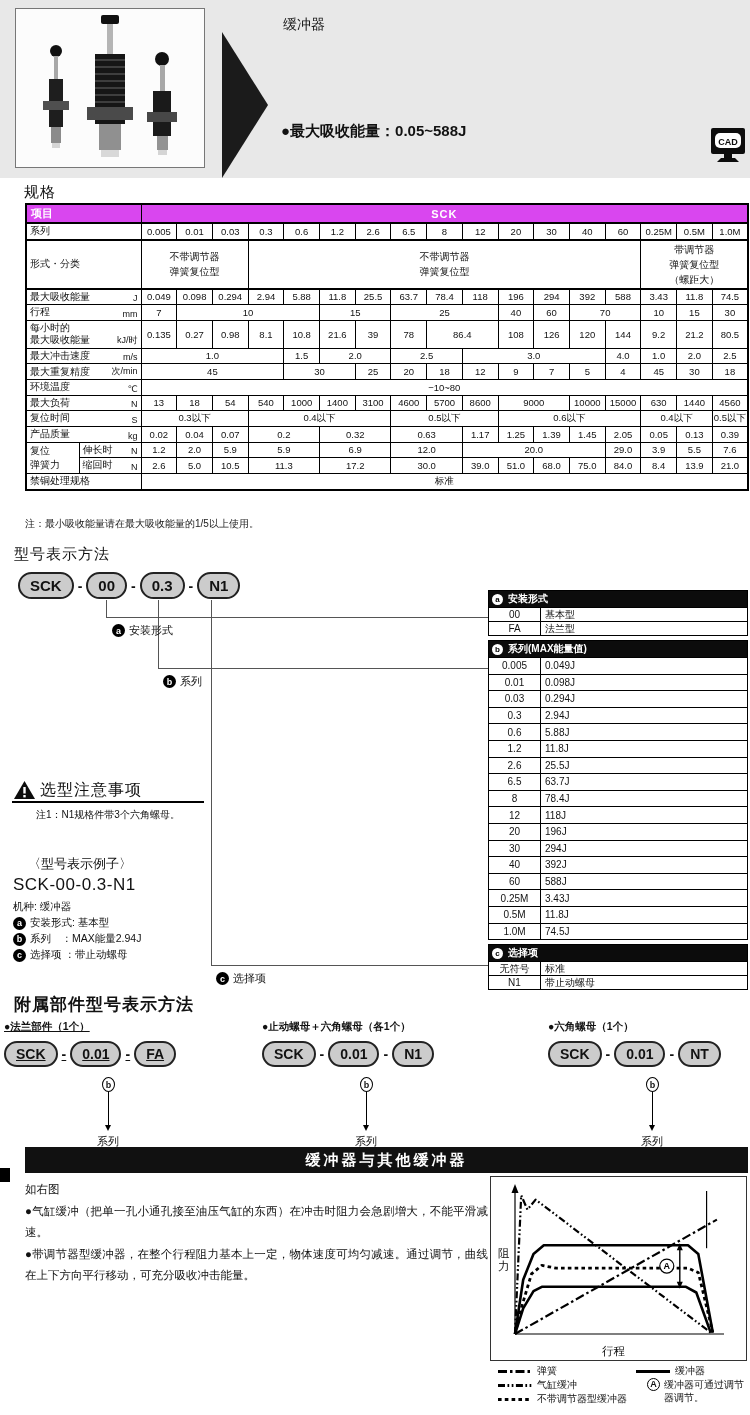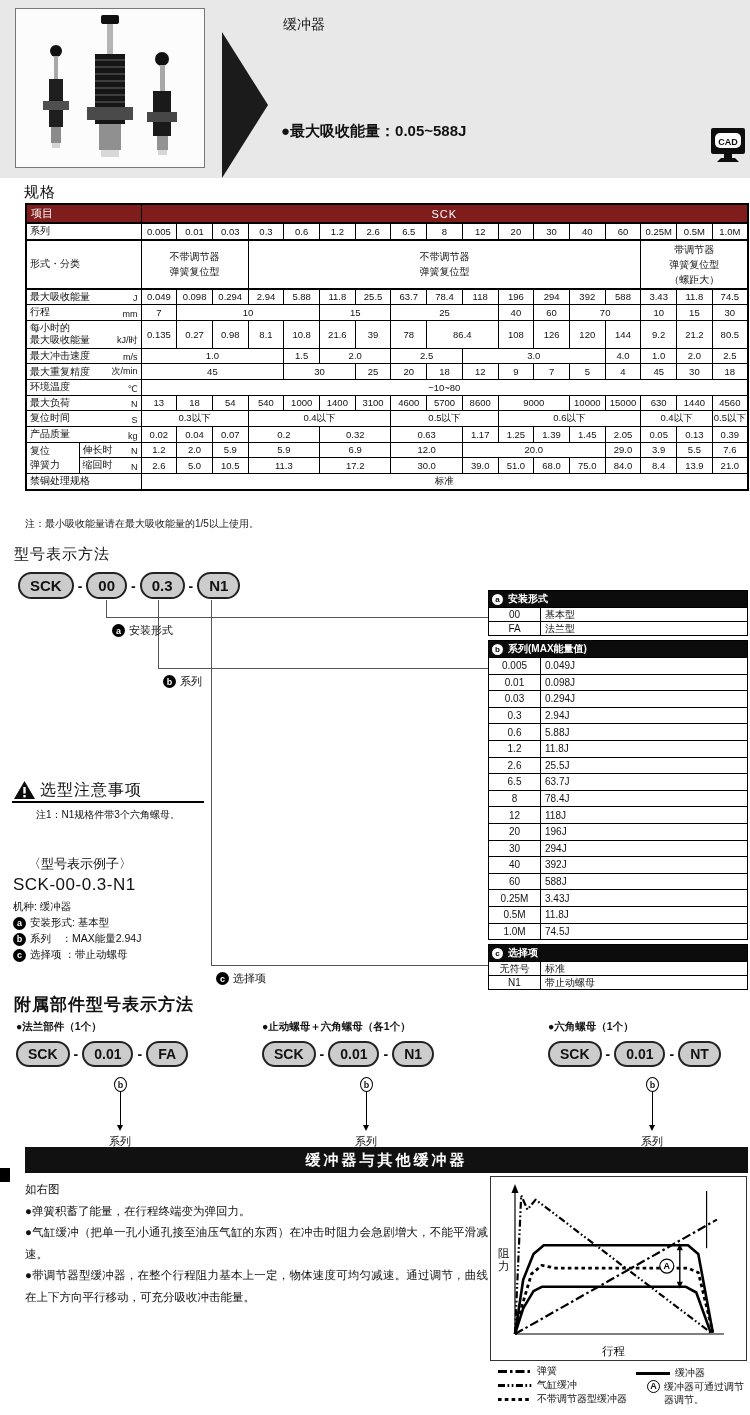--- a/index.html
+++ b/index.html
@@ -15,21 +15,21 @@
   .s1 { font-size:40px; font-weight:600; letter-spacing:1px; color:#161616; }
   .s2 { font-size:23px; font-weight:500; color:#161616; margin-left:6px; }
   .feature { position:absolute; left:281px; top:122px; font-size:15px; font-weight:bold; color:#111; }
   .cad { position:absolute; left:710px; top:127px; cursor:pointer; }
 
   
   .spec-title { position:absolute; left:24px; top:183px; font-size:15px; letter-spacing:1px; }
   .spec-table { position:absolute; left:25px; top:203px; width:722px; border-collapse:collapse; table-layout:fixed; border:2px solid #000; }
   .spec-table td { border:1px solid #000; font-size:9.5px; text-align:center; vertical-align:middle; padding:1px 0; height:13px; white-space:pre-line; overflow:hidden; }
   .spec-table tr.thick td { border-bottom-width:2px; }
-  .blk { background:#7f1d1d; color:#fff; font-weight:normal; }
+  .blk { background:#d946ef; color:#fff; font-weight:bold; }
   .lbl-h { text-align:left !important; padding-left:4px !important; font-size:11px !important; }
   .sck-h { font-size:11px !important; letter-spacing:1px; }
   td.lab { padding:1px 3px !important; }
   .lf { display:flex; justify-content:space-between; align-items:flex-end; width:100%; }
   .ln { font-size:10px; text-align:left; white-space:pre-line; line-height:1.25; }
   .lu { font-size:9px; }
   td.grp { font-size:10px; text-align:left !important; padding-left:3px !important; white-space:pre-line; }
   tr.tall td { font-size:10px; line-height:1.5; }
 
   .spec-note { position:absolute; left:25px; top:517px; font-size:10px; color:#222; }
@@ -77,21 +77,21 @@
   .acc-ah { position:absolute; left:101px; top:105px; width:0; height:0; border-left:3.5px solid transparent; border-right:3.5px solid transparent; border-top:6px solid #000; }
   .acc-series { position:absolute; left:93px; top:114px; font-size:11px; }
 
   
   .bar { position:absolute; left:25px; top:1147px; width:723px; height:26px; background:#111; color:#fff; display:flex; align-items:center; justify-content:center; font-size:15px; font-weight:bold; letter-spacing:3px; }
   .page-tab { position:absolute; left:0; top:1168px; width:10px; height:14px; background:#000; }
   .comp-text { position:absolute; left:25px; top:1179px; width:463px; font-size:11.5px; line-height:1.88; text-align:justify; }
   .chart-box { position:absolute; left:490px; top:1176px; width:257px; height:185px; border:1px solid #333; background:#fff; }
   .ylab { position:absolute; left:7px; top:70px; width:13px; font-size:11.5px; line-height:1.15; }
   .xlab { position:absolute; left:0; right:10px; bottom:1px; text-align:center; font-size:11.5px; }
-  .legend { position:absolute; left:497px; top:1364px; width:251px; display:flex; font-size:10px;align-items:flex-end; }
+  .legend { position:absolute; left:497px; top:1364px; width:251px; display:flex; font-size:10px; }
   .leg-col { display:flex; flex-direction:column; }
   .leg-col.c1 { width:138px; } .leg-col.c2 { flex:1; }
   .leg-item { display:flex; align-items:flex-start; min-height:14px; line-height:13px; }
   .leg-item svg { flex:0 0 36px; margin-top:5px; margin-right:4px; }
   .circA { flex:0 0 13px; width:13px; height:13px; border:1px solid #000; border-radius:50%; font-size:9px; font-weight:bold; display:inline-flex; align-items:center; justify-content:center; margin:0 4px 0 12px; }
   .leg-txt { white-space:pre-line; }
 </style>
 </head>
 <body>
 
@@ -542,21 +542,21 @@
         <span>系列　：MAX能量2.94J</span>
       </div>
       <div class="ex-line">
         <span class="cmark">c</span>
         <span>选择项 ：带止动螺母</span>
       </div>
     </div>
 
   <div class="acc-title">附属部件型号表示方法</div>
   <div id="acc-groups">
-      <div class="acc-group" style="left: 16px;">
+      <div class="acc-group" style="left: 4px; text-decoration: underline;">
         <div class="acc-head">●法兰部件（1个）</div>
         <div class="acc-pills">
           <span class="pill">SCK</span>
           <span class="pdash">-</span>
           <span class="pill">0.01</span>
           <span class="pdash">-</span>
           <span class="pill">FA</span>
         </div>
         <div class="acc-mark">b</div>
         <div class="acc-stem"></div>
@@ -590,21 +590,20 @@
         <div class="acc-stem"></div>
         <div class="acc-ah"></div>
         <div class="acc-series">系列</div>
       </div>
     </div>
 
   <div class="bar">缓冲器与其他缓冲器</div>
   <div class="page-tab"></div>
   <div class="comp-text" id="comp-text">
       <div>如右图</div>
-      <div>●弹簧积蓄了能量，在行程终端变为弹回力。</div>
       <div>●气缸缓冲（把单一孔小通孔接至油压气缸的东西）在冲击时阻力会急剧增大，不能平滑减速。</div>
       <div>●带调节器型缓冲器，在整个行程阻力基本上一定，物体速度可均匀减速。通过调节，曲线在上下方向平行移动，可充分吸收冲击能量。</div>
     </div>
 
   <div class="chart-box">
     <svg id="chart-svg" width="255" height="183" viewBox="0 0 255 183">
 
       <line x1="24" y1="157" x2="24" y2="13" stroke="#000" stroke-width="1.2"></line>
       <polygon points="24,7 20.5,16 27.5,16" fill="#000"></polygon>
       <line x1="24" y1="157" x2="233" y2="157" stroke="#000" stroke-width="1.2"></line>

